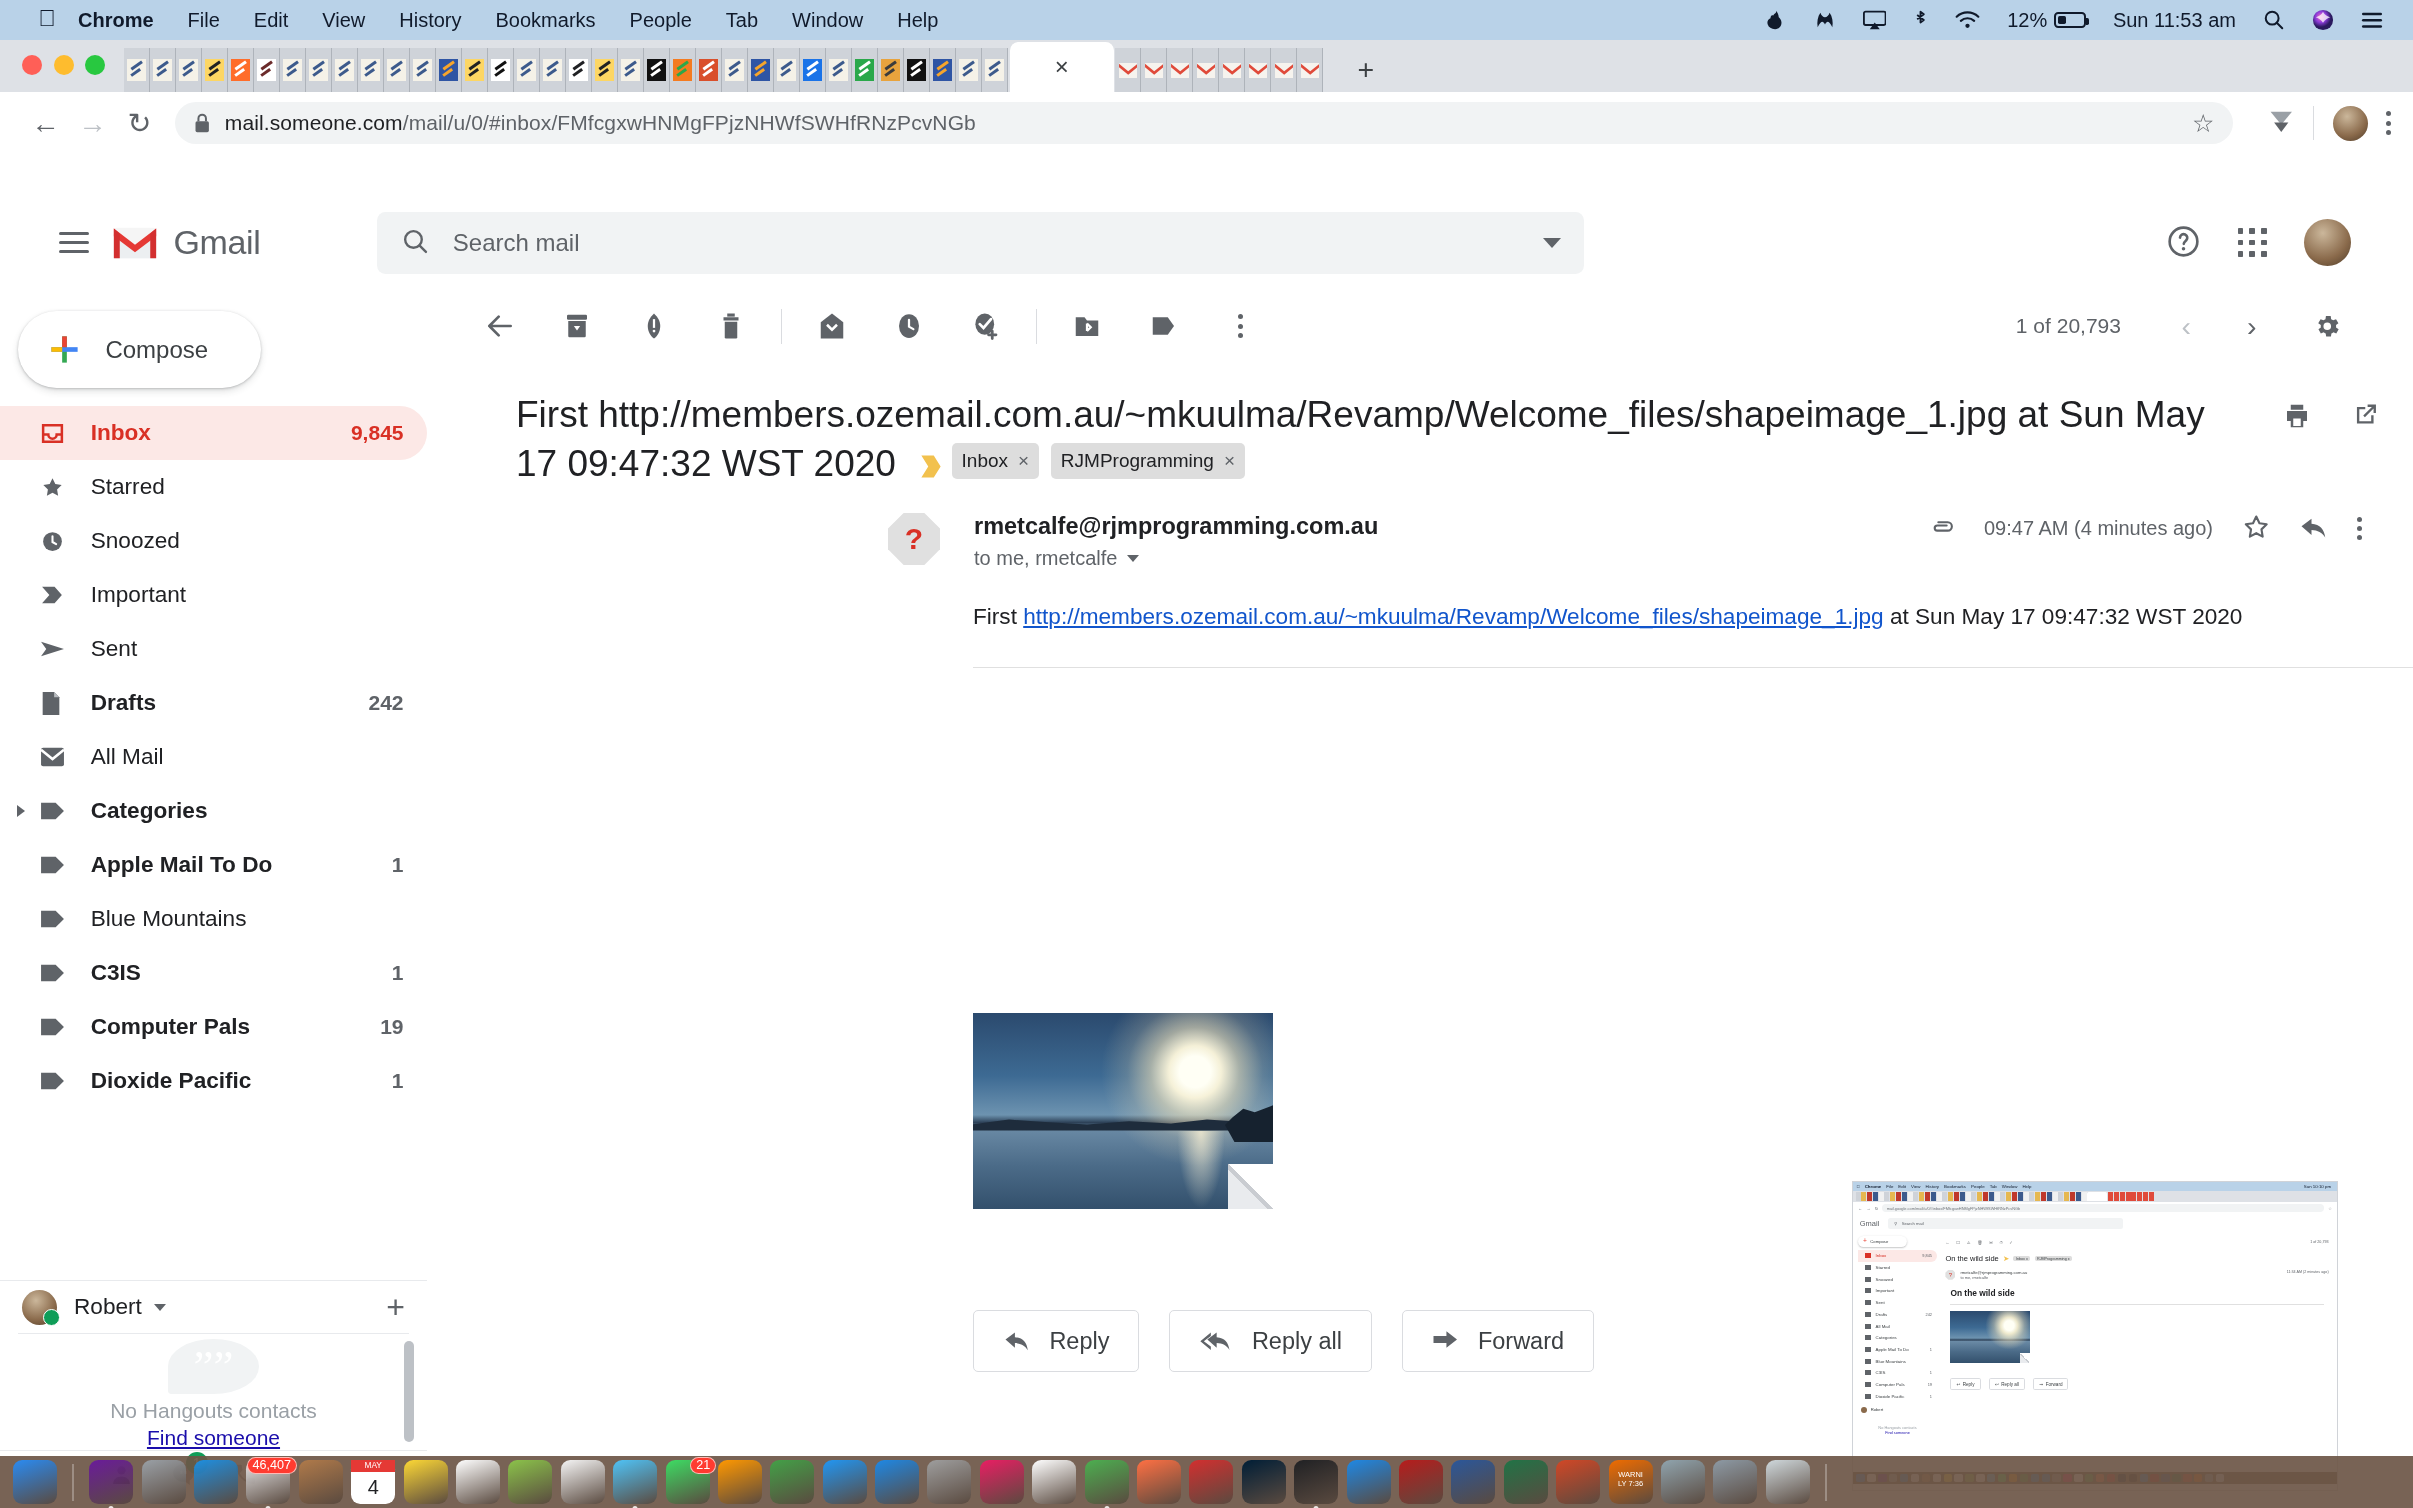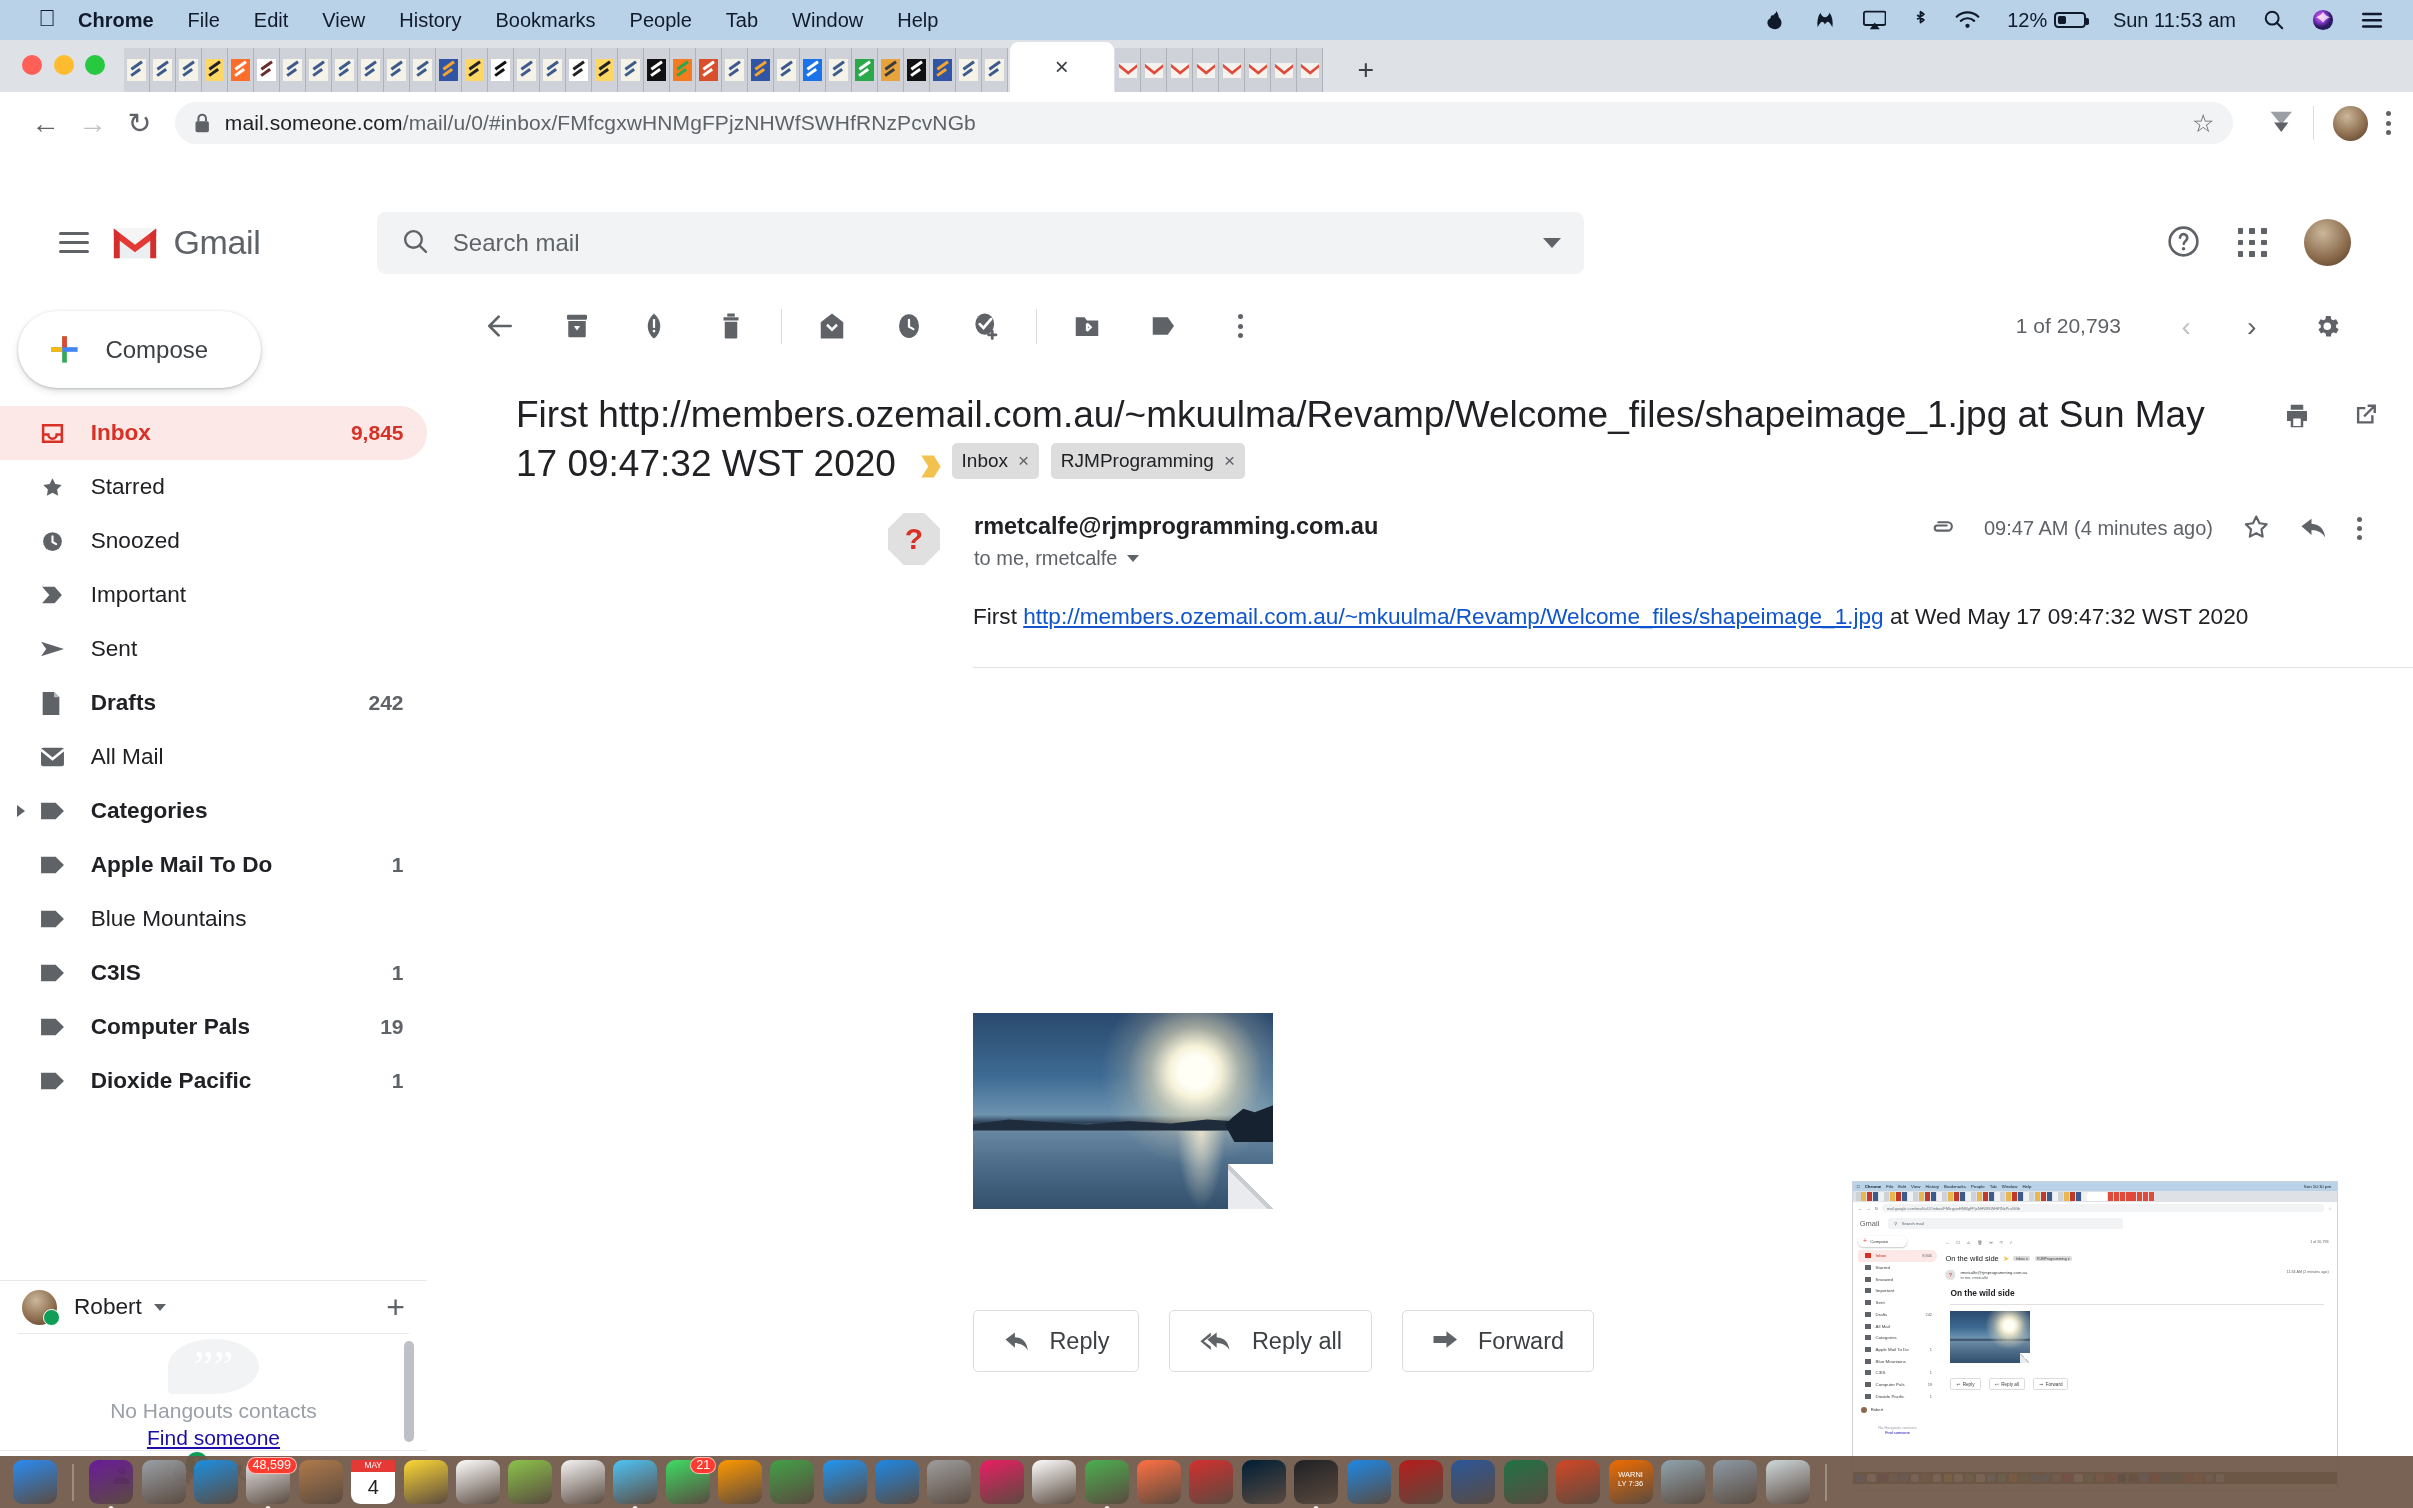--- a/index.html
+++ b/index.html
@@ -1020,21 +1020,21 @@
               <span class="kebab">
                 <i></i>
                 <i></i>
                 <i></i>
               </span>
             </span>
         </span>
       </div>
 
       <div id="mail-body">
-        <p class="body-line"><span>First </span><a href="#">http://members.ozemail.com.au/~mkuulma/Revamp/Welcome_files/shapeimage_1.jpg</a><span> at Wed May 17 09:47:32 WST 2020</span></p>
+        <p class="body-line"><span>First </span><a href="#">http://members.ozemail.com.au/~mkuulma/Revamp/Welcome_files/shapeimage_1.jpg</a><span> at Sun May 17 09:47:32 WST 2020</span></p>
       </div>
       <div class="hr-line"></div>
 
       <div id="photo1">
         <span class="hills"></span>
         <span class="tree"></span>
         <span class="glint"></span>
         <span class="fold"></span>
       </div>
 
@@ -1305,21 +1305,21 @@
 
 <div id="dock">
     <span class="dock-icon" style="background: linear-gradient(160deg, rgb(42, 139, 242), rgba(0, 0, 0, 0.25));"></span>
     <span class="dock-sep"></span>
     <span class="dock-icon" style="background: linear-gradient(160deg, rgb(106, 27, 154), rgba(0, 0, 0, 0.25));">
       <span class="dot-run"></span>
     </span>
     <span class="dock-icon" style="background: linear-gradient(160deg, rgb(154, 160, 166), rgba(0, 0, 0, 0.25));"></span>
     <span class="dock-icon" style="background: linear-gradient(160deg, rgb(30, 143, 225), rgba(0, 0, 0, 0.25));"></span>
     <span class="dock-icon" style="background: linear-gradient(160deg, rgb(232, 232, 234), rgba(0, 0, 0, 0.25));">
-      <span class="dock-badge">48,599</span>
+      <span class="dock-badge">46,407</span>
       <span class="dot-run"></span>
     </span>
     <span class="dock-icon" style="background: linear-gradient(160deg, rgb(176, 122, 74), rgba(0, 0, 0, 0.25));"></span>
     <span class="dock-icon" style="background: rgb(255, 255, 255);">
       <span style="position:absolute;left:0;right:0;top:0;height:11.7px;background:#e53935;color:#fff;font-size:8.4px;text-align:center;line-height:11.7px;">MAY</span>
       <span style="position:absolute;left:0;right:0;top:11.7px;bottom:0;color:#202124;font-size:20px;text-align:center;line-height:30px;">4</span>
     </span>
     <span class="dock-icon" style="background: linear-gradient(160deg, rgb(253, 216, 53), rgba(0, 0, 0, 0.25));"></span>
     <span class="dock-icon" style="background: linear-gradient(160deg, rgb(255, 255, 255), rgba(0, 0, 0, 0.25));"></span>
     <span class="dock-icon" style="background: linear-gradient(160deg, rgb(139, 195, 74), rgba(0, 0, 0, 0.25));"></span>

